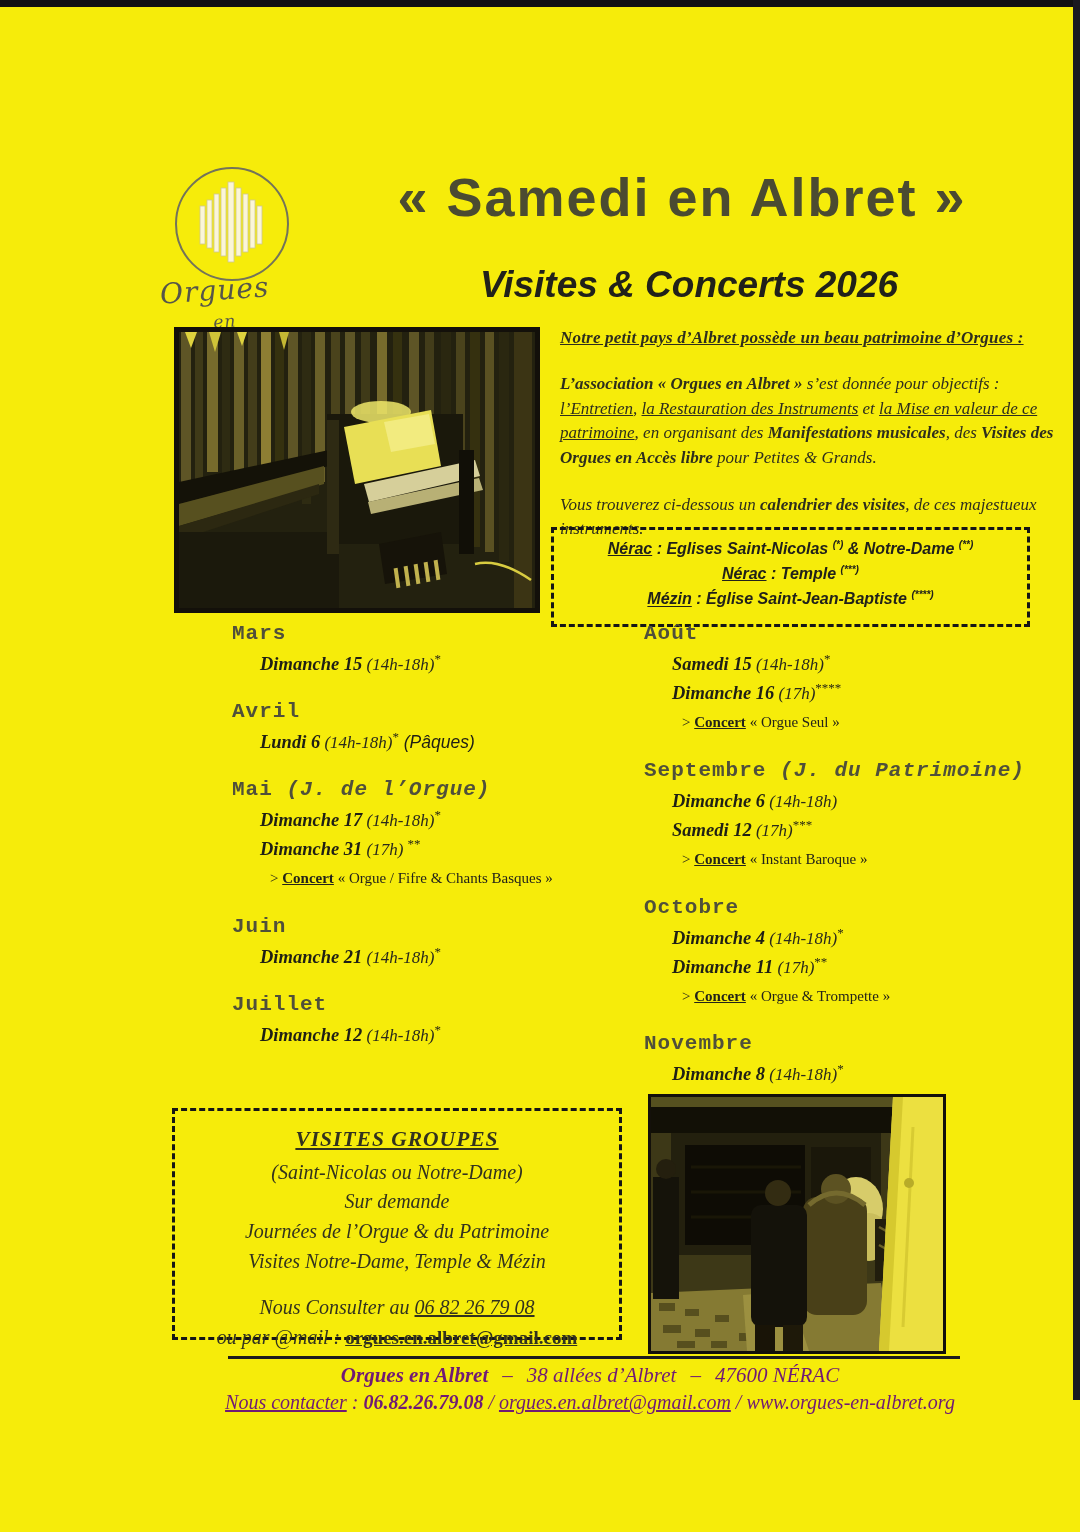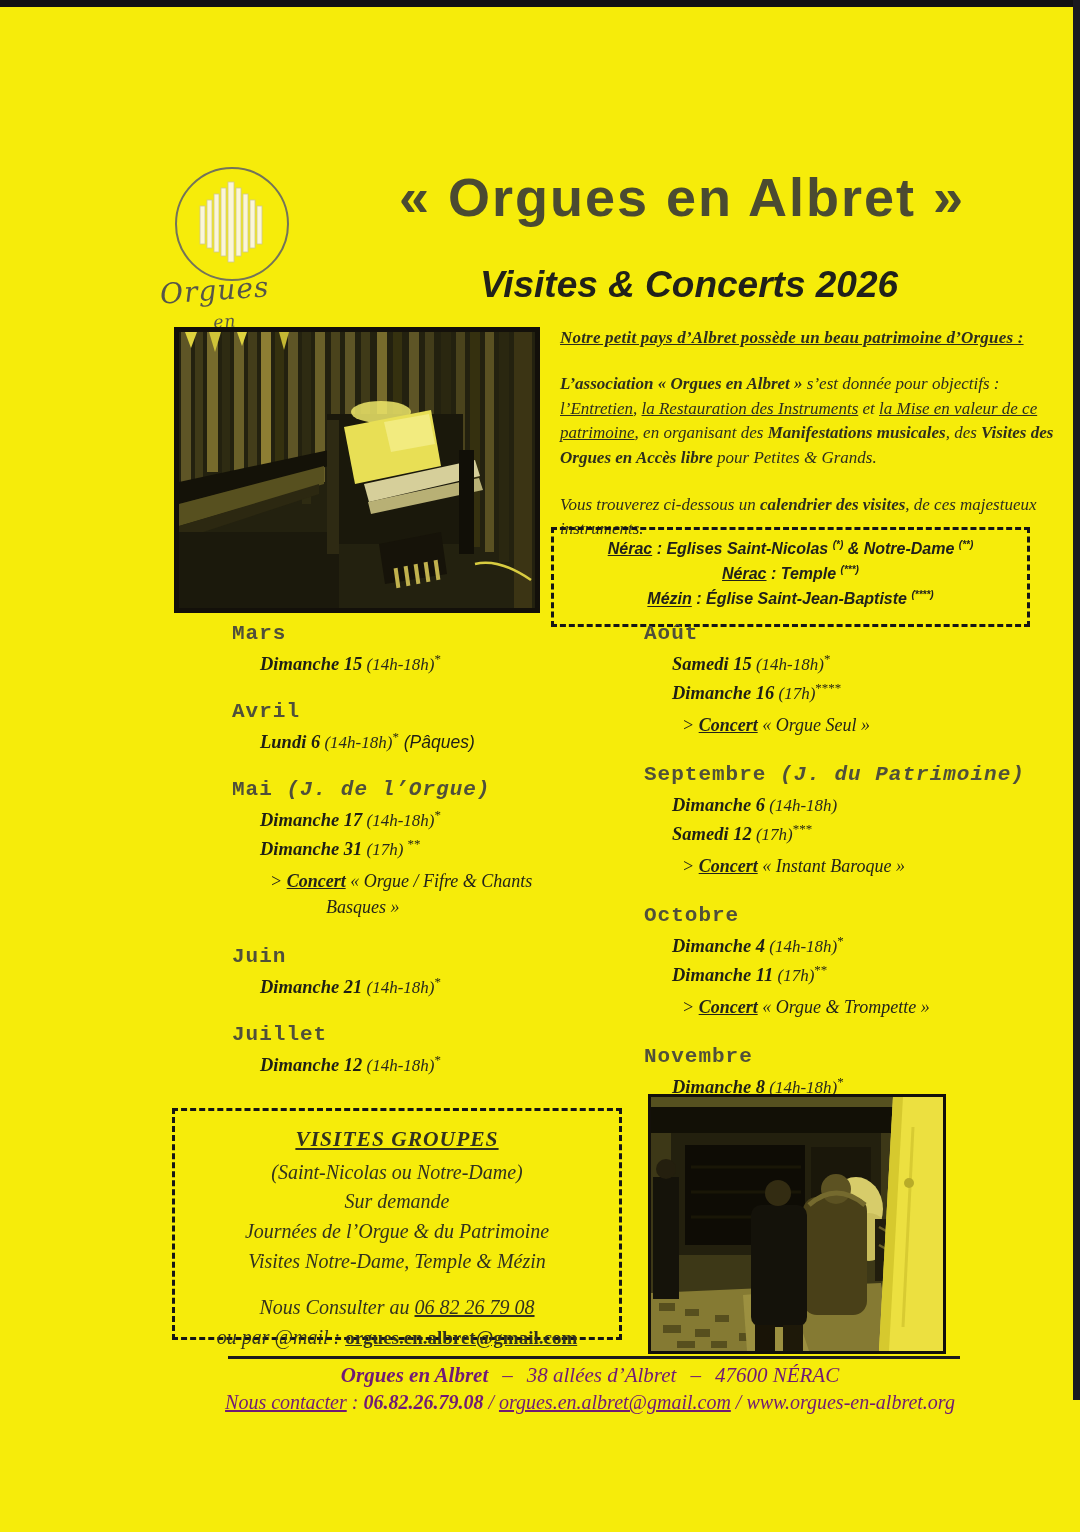--- a/index.html
+++ b/index.html
@@ -57,21 +57,21 @@
   .cal-right{left:644px;width:400px;}
   .month-block{margin-bottom:25px;}
   .month-heading{font-family:Liberation Mono, monospace;font-weight:bold;
     font-size:21px;color:#50503a;letter-spacing:1px;margin-bottom:9px;}
   .month-suffix{font-style:italic;}
   .event-row{margin-left:28px;font-size:18.5px;color:#1f1f15;margin-bottom:8px;}
   .event-day{font-weight:bold;font-style:italic;}
   .event-time{font-style:italic;font-size:17px;color:#2a2a1c;}
   .event-stars{font-size:13px;font-style:normal;line-height:0;}
   .event-note{font-family:"Liberation Sans","DejaVu Sans",sans-serif;font-style:italic;font-size:17.5px;}
-  .concert-row{margin-left:38px;font-style:italic;font-size:18px;color:#23231a;
+  .concert-row{margin-left:38px;font-size:15px;color:#23231a;
     max-width:250px;padding-left:56px;text-indent:-56px;line-height:1.45;}
   .cal-right .concert-row{max-width:330px;}
   .concert-label{font-weight:bold;text-decoration:underline;}
 
   
   .groups-box{position:absolute;left:172px;top:1108px;width:450px;height:232px;box-sizing:border-box;
     border:3px dashed #161616;text-align:center;font-style:italic;font-size:20px;
     color:#32321e;padding-top:13px;line-height:1.48;}
   .groups-title{font-weight:bold;text-decoration:underline;font-size:21.5px;letter-spacing:1px;margin-bottom:2px;}
   .groups-contact{margin-top:17px;}
@@ -103,21 +103,21 @@
       <rect x="78" y="24" width="5" height="68"></rect>
       <rect x="85" y="30" width="5" height="58"></rect>
       <rect x="92" y="36" width="5" height="48"></rect>
       <rect x="99" y="42" width="5" height="38"></rect>
     </g>
   </svg>
   <div class="logo-orgues">Orgues</div>
   <div class="logo-albret"><span class="logo-en">en </span><span>Albret</span></div>
 </div>
 
-<h1 class="title">« Orgues en Albret »</h1>
+<h1 class="title">« Samedi en Albret »</h1>
 <h2 class="subtitle">Visites &amp; Concerts 2026</h2>
 
 <div class="photo-organ">
   <svg viewBox="0 0 356 276" preserveAspectRatio="none">
     <rect x="0" y="0" width="356" height="276" fill="#23210f"></rect>
     <g>
       <rect x="2" y="0" width="10" height="150" fill="#5e5526"></rect>
       <rect x="16" y="0" width="8" height="165" fill="#3f3a18"></rect>
       <rect x="28" y="0" width="11" height="140" fill="#776b2c"></rect>
       <rect x="43" y="0" width="8" height="170" fill="#2e2b12"></rect>

